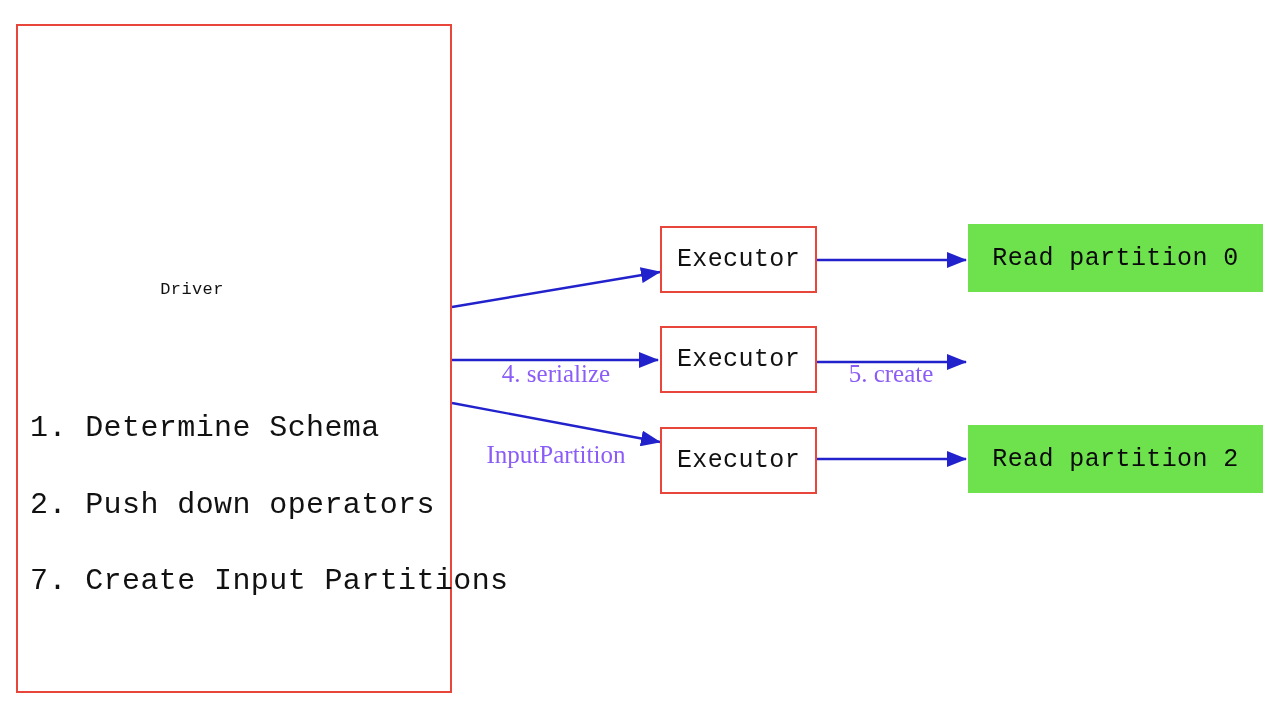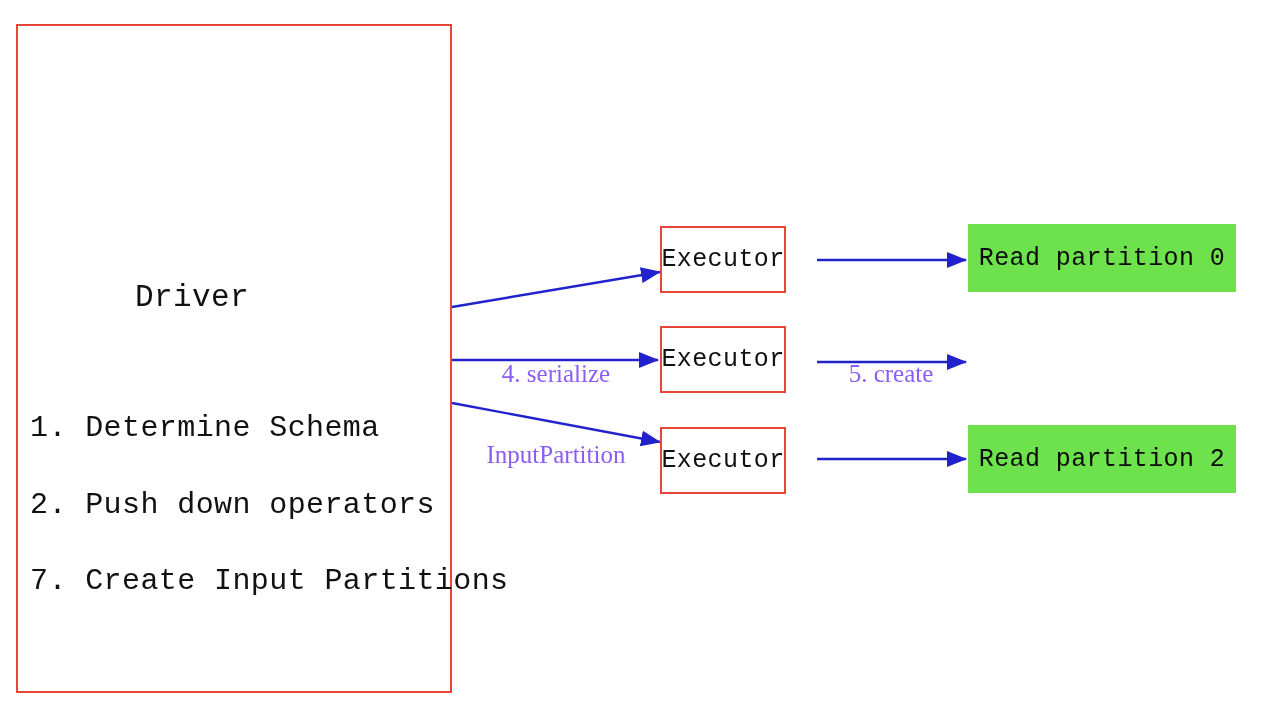--- a/index.html
+++ b/index.html
@@ -38,54 +38,54 @@
     border: 2px solid #e8463a;
     background: #ffffff;
     box-sizing: border-box;
   }
   .driver-title {
     position: absolute;
     left: 16px;
     top: 280px;
     width: 352px;
     text-align: center;
-    font-size: 31px;
+    font-size: 17px;
     letter-spacing: 0.4px;
     white-space: pre;
   }
   .driver-steps {
     position: absolute;
     left: 30px;
     top: 365px;
     font-size: 30px;
     line-height: 25.5px;
     letter-spacing: 0.4px;
     white-space: pre;
   }
   .executor-box {
     position: absolute;
     left: 660px;
-    width: 126px;
+    width: 157px;
     height: 67px;
     border: 2px solid #e8463a;
     background: #ffffff;
     box-sizing: border-box;
     display: flex;
     align-items: center;
     justify-content: center;
     font-size: 25px;
     letter-spacing: 0.4px;
   }
   .executor-1 { top: 226px; }
   .executor-2 { top: 326px; }
   .executor-3 { top: 427px; }
   .partition-box {
     position: absolute;
     left: 968px;
-    width: 268px;
+    width: 295px;
     height: 68px;
     background: #6de24d;
     display: flex;
     align-items: center;
     justify-content: center;
     font-size: 25px;
     letter-spacing: 0.4px;
     white-space: pre;
     color: #0b0b0b;
   }

